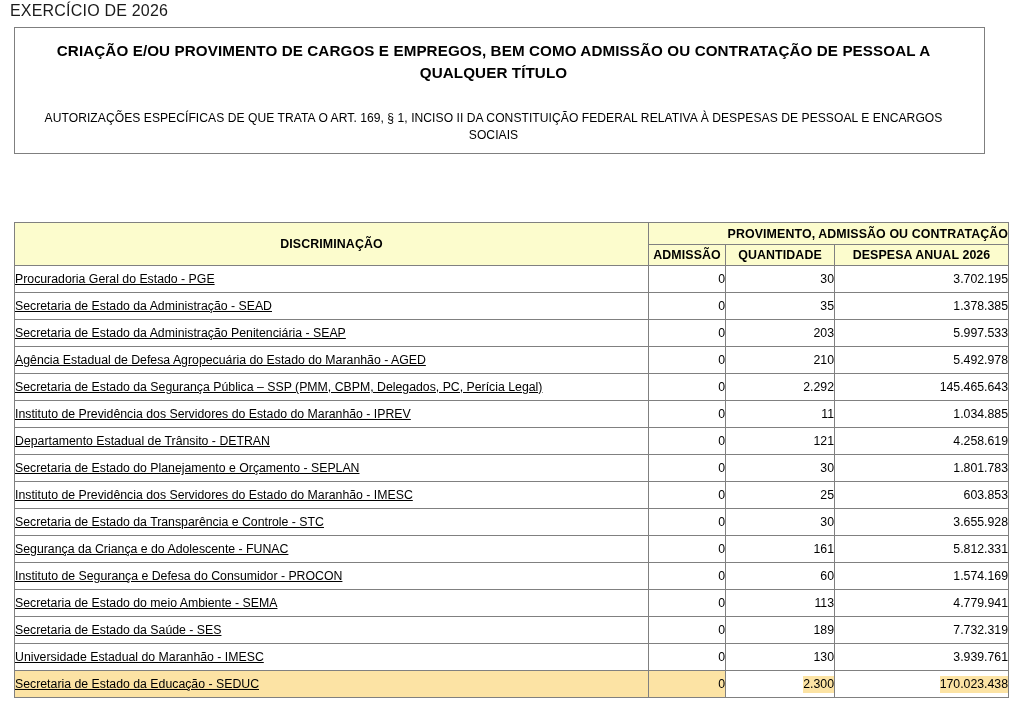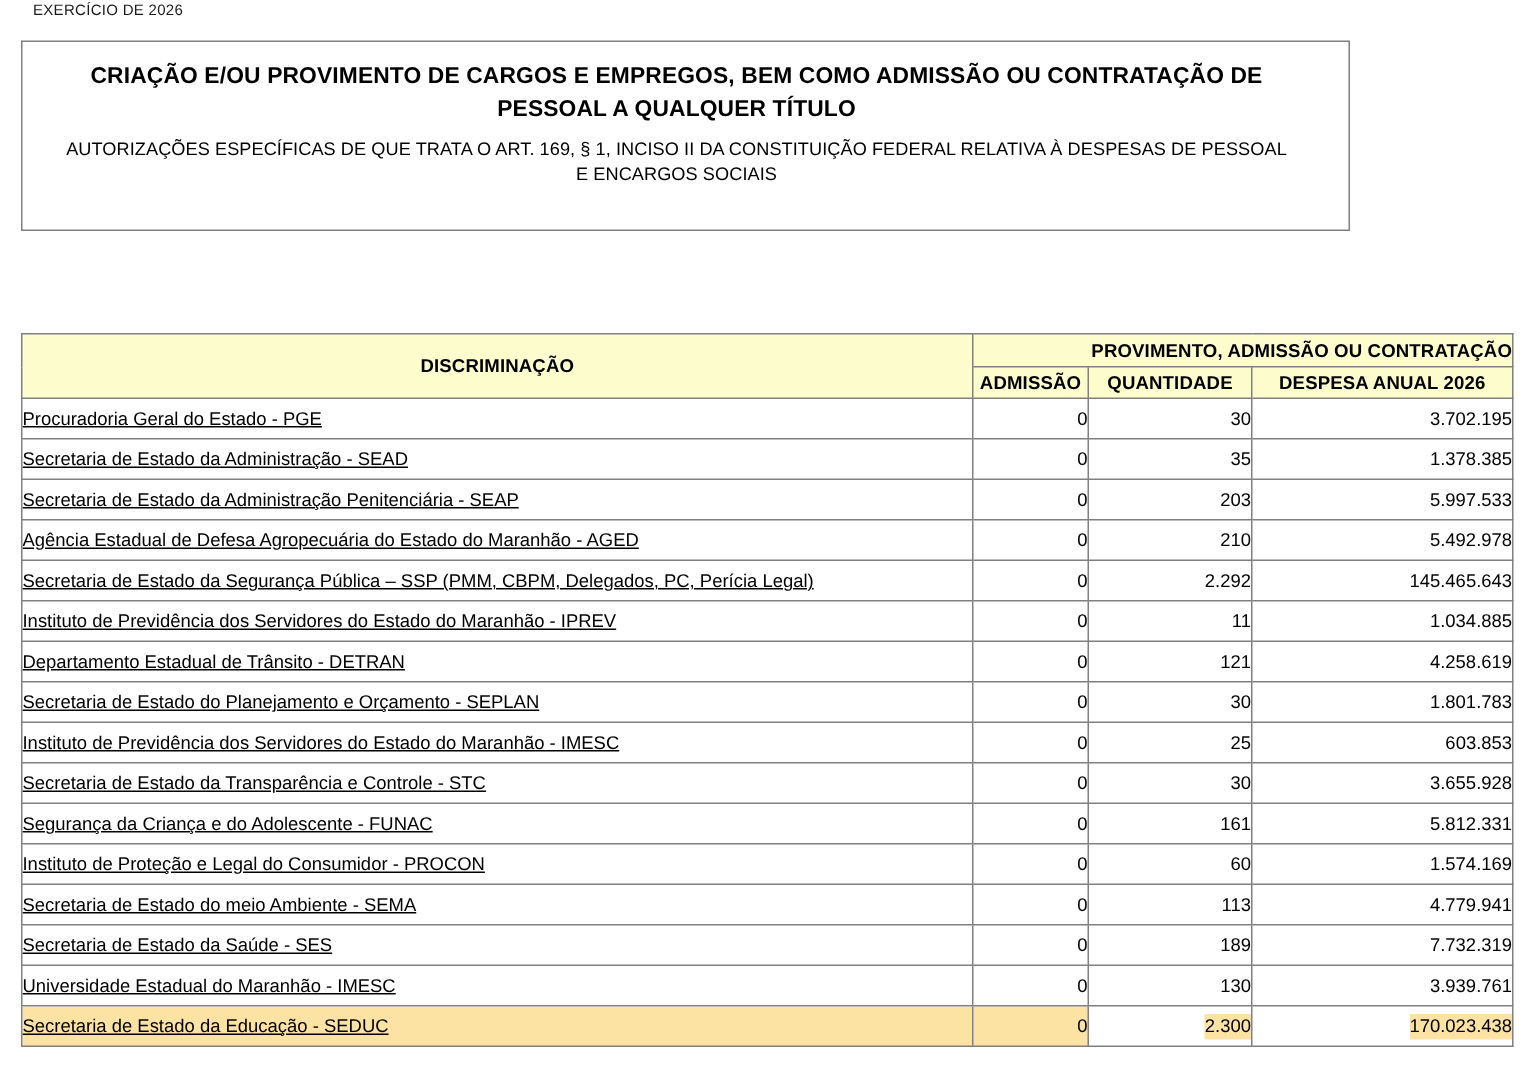--- a/index.html
+++ b/index.html
@@ -12,51 +12,51 @@
     height: 728px;
     overflow: hidden;
     font-family: "Liberation Sans", sans-serif;
     color: #000000;
     -webkit-font-smoothing: antialiased;
   }
 
   
   .exercicio {
     position: absolute;
-    left: 22px;
+    left: 10px;
     top: 2px;
-    font-size: 10px;
+    font-size: 16px;
     letter-spacing: 0.2px;
     color: #1a1a1a;
     white-space: nowrap;
     text-align: right;
   }
 
   
   .title-box {
     position: absolute;
     left: 14px;
     top: 27px;
-    width: 886px;
+    width: 971px;
     height: 127px;
     box-sizing: border-box;
     border: 1.4px solid #7f7f7f;
     background: #ffffff;
     padding: 12px 38px 0 26px;
   }
   .title-main {
     font-size: 15.2px;
     font-weight: bold;
     text-align: center;
     line-height: 1.42;
     letter-spacing: 0.1px;
     color: #000;
   }
   .title-sub {
-    margin-top: 8px;
+    margin-top: 27px;
     font-size: 12.1px;
     font-weight: normal;
     text-align: center;
     line-height: 1.42;
     letter-spacing: 0.05px;
     color: #000;
   }
 
   
   .table-wrap {
@@ -208,21 +208,21 @@
           <td class="t-num ">30</td>
           <td class="t-num ">3.655.928</td>
         </tr>
         <tr>
           <td class="t-name">Segurança da Criança e do Adolescente - FUNAC</td>
           <td class="t-num ">0</td>
           <td class="t-num ">161</td>
           <td class="t-num ">5.812.331</td>
         </tr>
         <tr>
-          <td class="t-name">Instituto de Proteção e Legal do Consumidor - PROCON</td>
+          <td class="t-name">Instituto de Segurança e Defesa do Consumidor - PROCON</td>
           <td class="t-num ">0</td>
           <td class="t-num ">60</td>
           <td class="t-num ">1.574.169</td>
         </tr>
         <tr>
           <td class="t-name">Secretaria de Estado do meio Ambiente - SEMA</td>
           <td class="t-num ">0</td>
           <td class="t-num ">113</td>
           <td class="t-num ">4.779.941</td>
         </tr>

